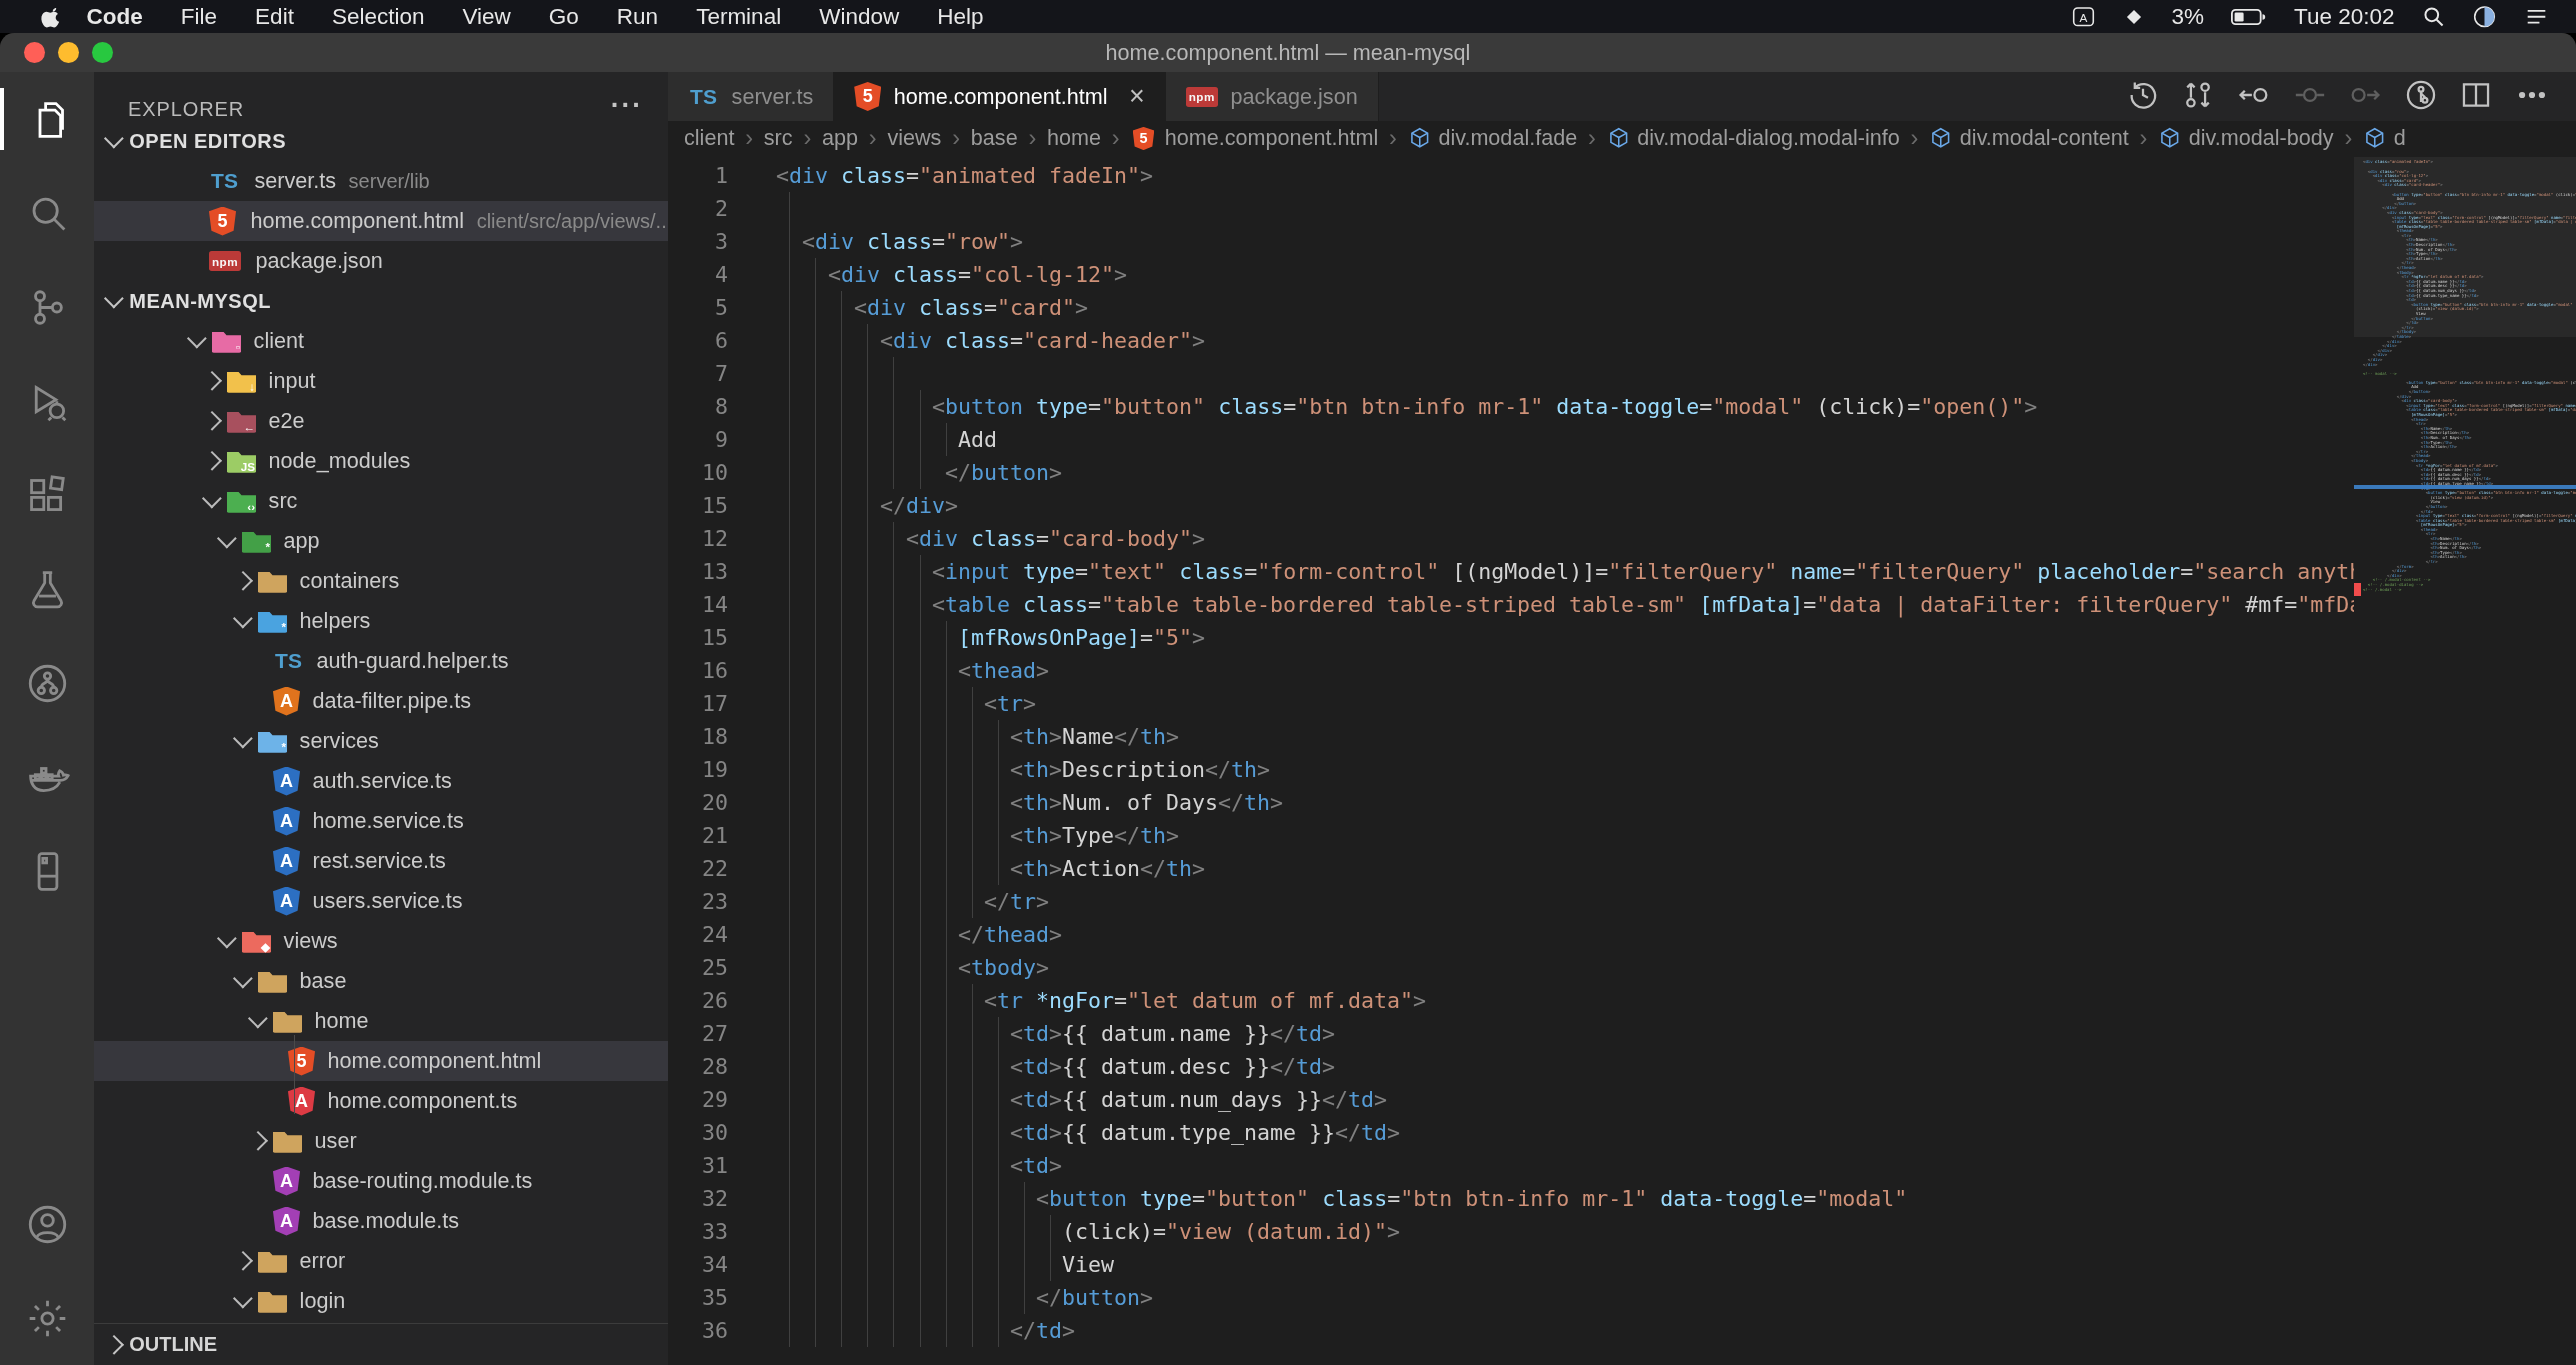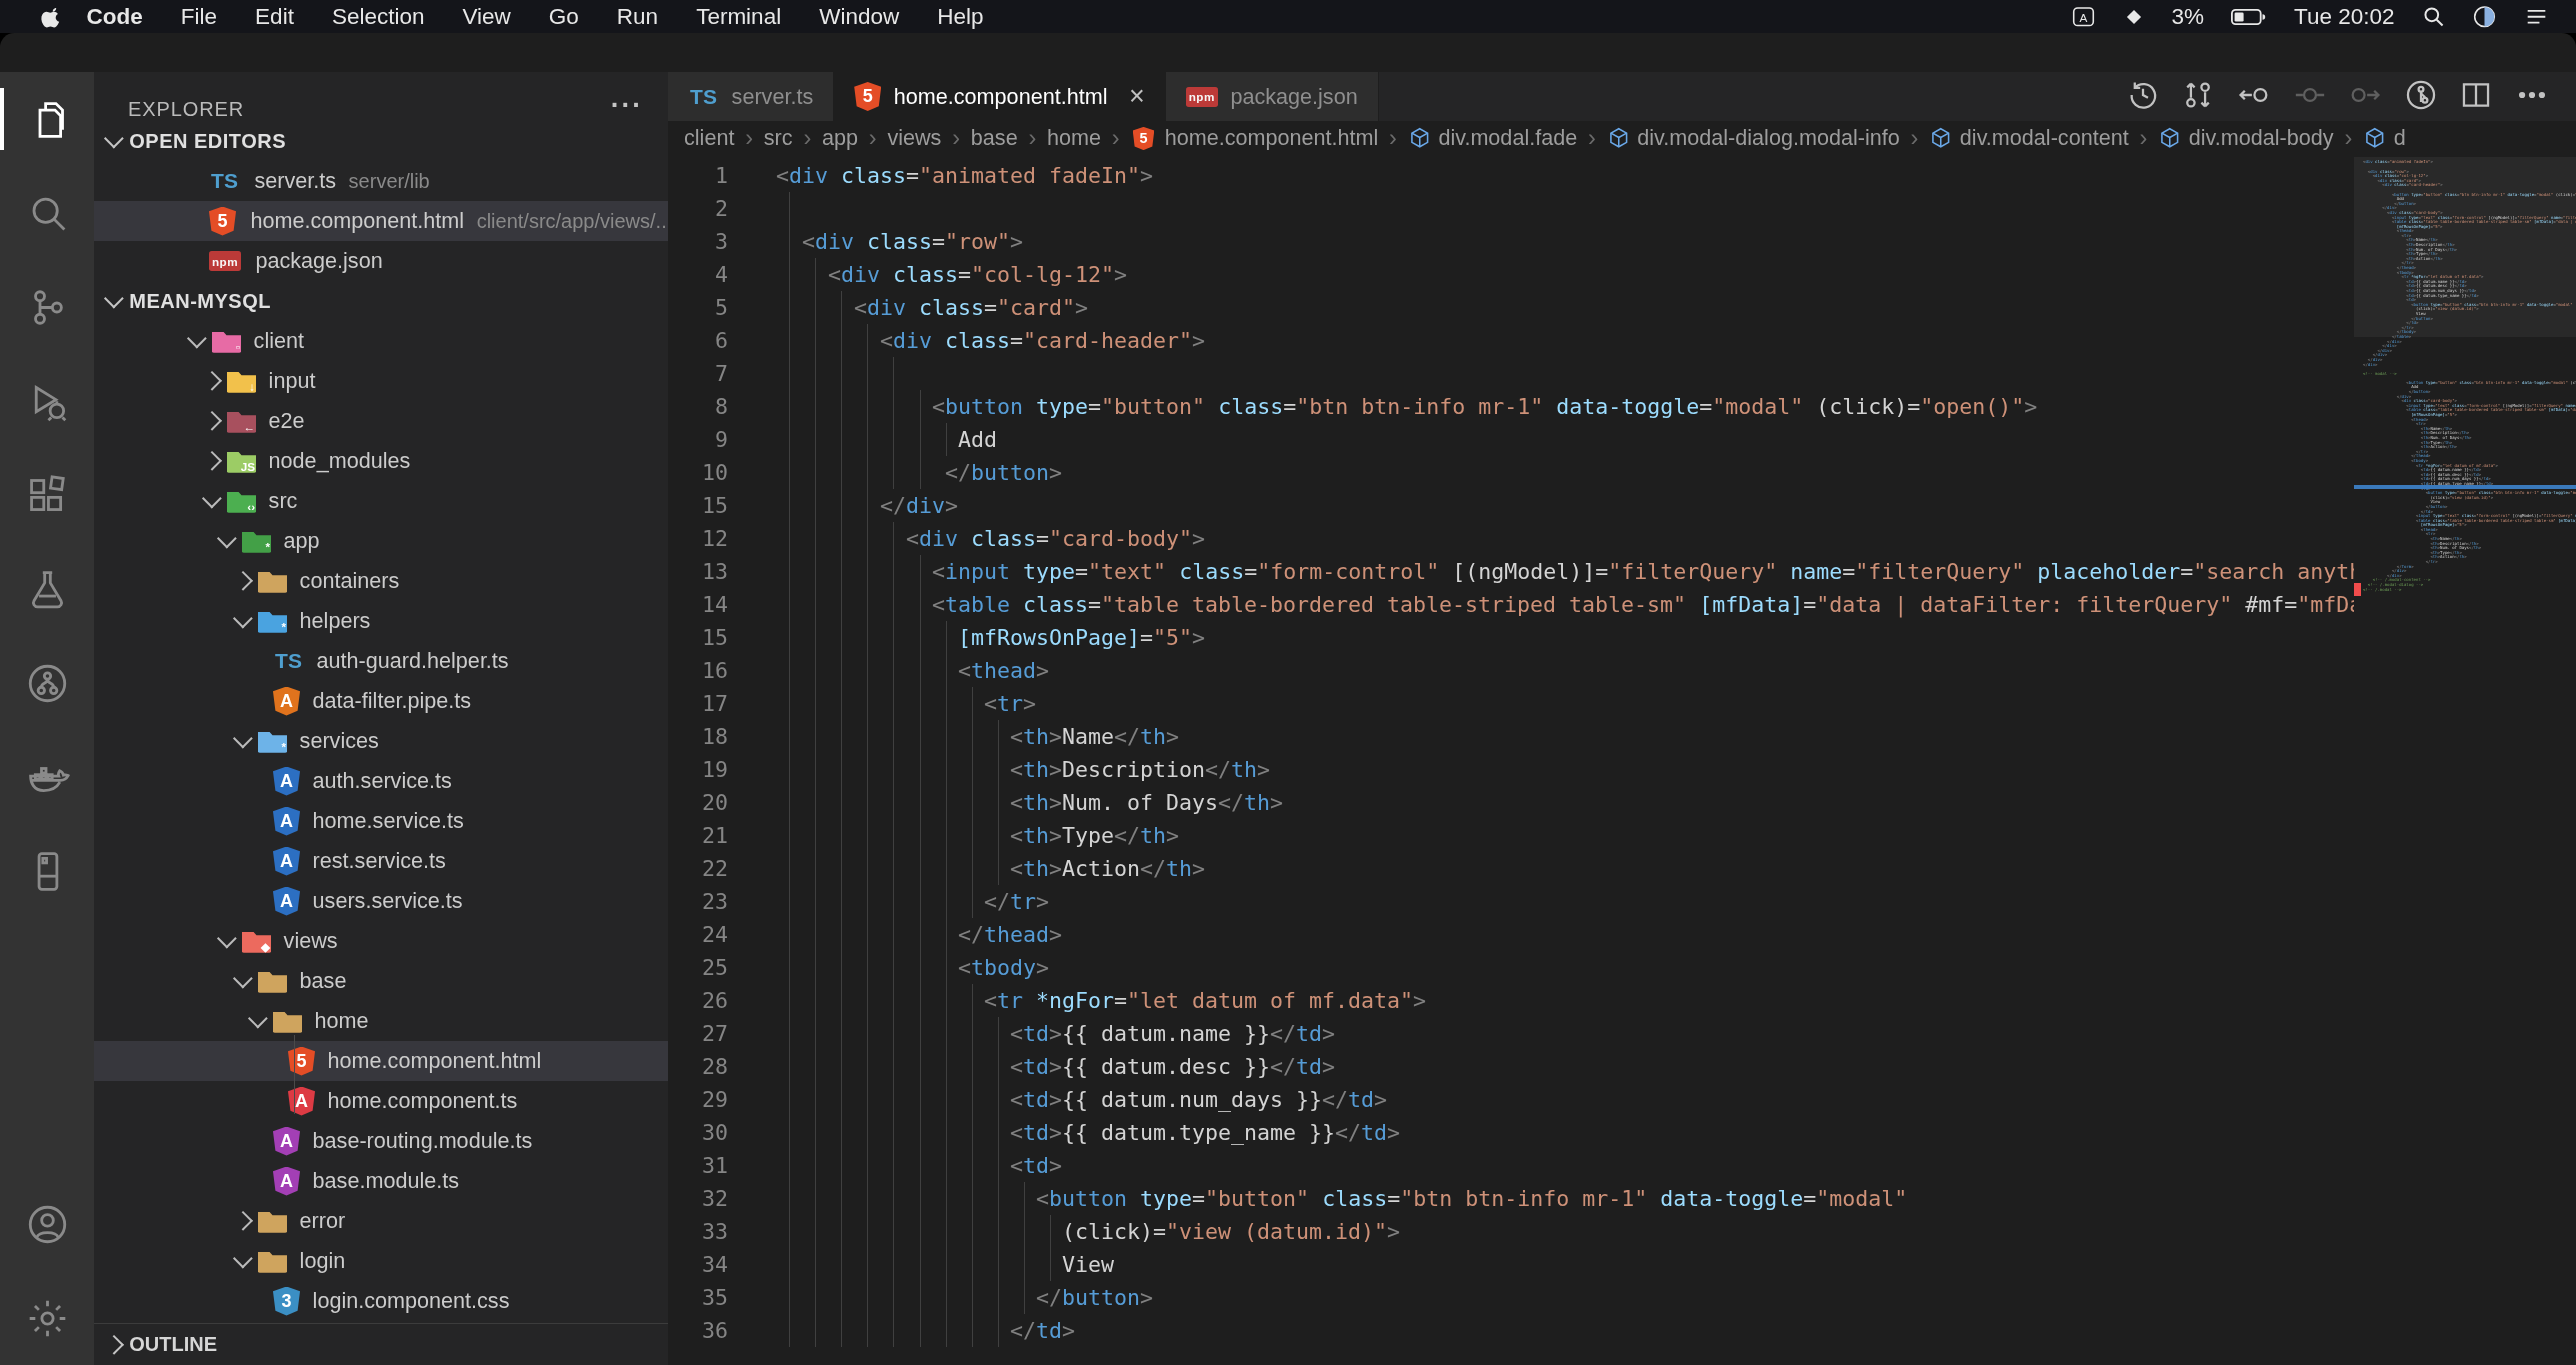--- a/index.html
+++ b/index.html
@@ -138,20 +138,26 @@
         <circle cx="12" cy="12" r="10" stroke="#e8e8e8" stroke-width="1.6" fill="none"></circle>
         <path d="M12 2 A10 10 0 0 1 12 22z" fill="#8ab0e0"></path>
       </svg>
     <svg width="25" height="23.5" viewBox="0 0 24 24">
         <path d="M3 6h18M3 12h18M3 18h12" stroke="#e8e8e8" stroke-width="2"></path>
       </svg>
   </span>
 </div>
 
 <div id="window">
+  <div id="titlebar">
+    <div class="tl r"></div>
+    <div class="tl y"></div>
+    <div class="tl g"></div>
+    <div id="win-title">home.component.html — mean-mysql</div>
+  </div>
 
   <div id="main">
     <div id="activitybar">
         <div class="ab-icon active">
           <svg viewBox="0 0 24 24">
             <path d="M8 7 V21 H19 V10 L16 7 Z"></path>
             <path d="M11 7 V3.5 H16.5 L20 7 V17.5"></path>
           </svg>
         </div>
         <div class="ab-icon">
@@ -396,20 +402,27 @@
           </div>
           <div class="tree-row selected" style="padding-left: 163px;">
             <span class="tr-chev"></span>
             <span class="fi shield" style="background: rgb(228, 77, 38);">5</span>
             <span>home.component.html</span>
           </div>
           <div class="tree-row" style="padding-left: 163px;">
             <span class="tr-chev"></span>
             <span class="fi shield" style="background: rgb(221, 59, 68);">A</span>
             <span>home.component.ts</span>
+          </div>
+          <div class="tree-row" style="padding-left: 148px;">
+            <span class="tr-chev">
+              <span class="chev right"></span>
+            </span>
+            <span class="fo" style="background: rgb(207, 164, 94);"></span>
+            <span>user</span>
           </div>
           <div class="tree-row" style="padding-left: 148px;">
             <span class="tr-chev"></span>
             <span class="fi shield" style="background: rgb(163, 63, 181);">A</span>
             <span>base-routing.module.ts</span>
           </div>
           <div class="tree-row" style="padding-left: 148px;">
             <span class="tr-chev"></span>
             <span class="fi shield" style="background: rgb(163, 63, 181);">A</span>
             <span>base.module.ts</span>

